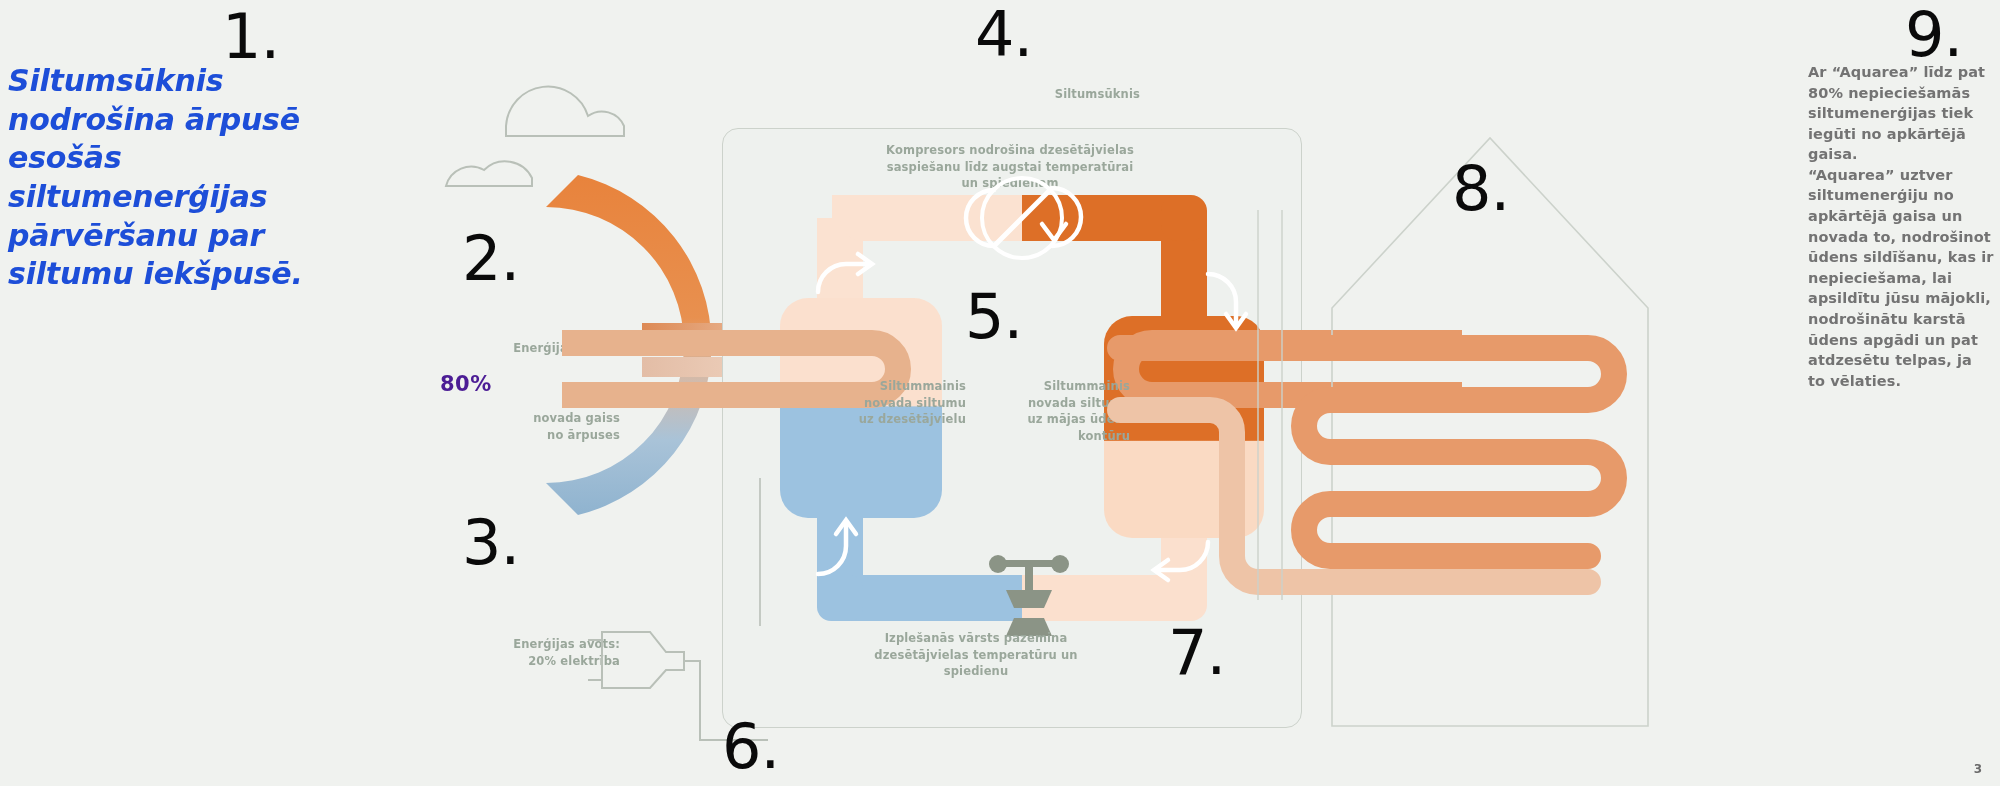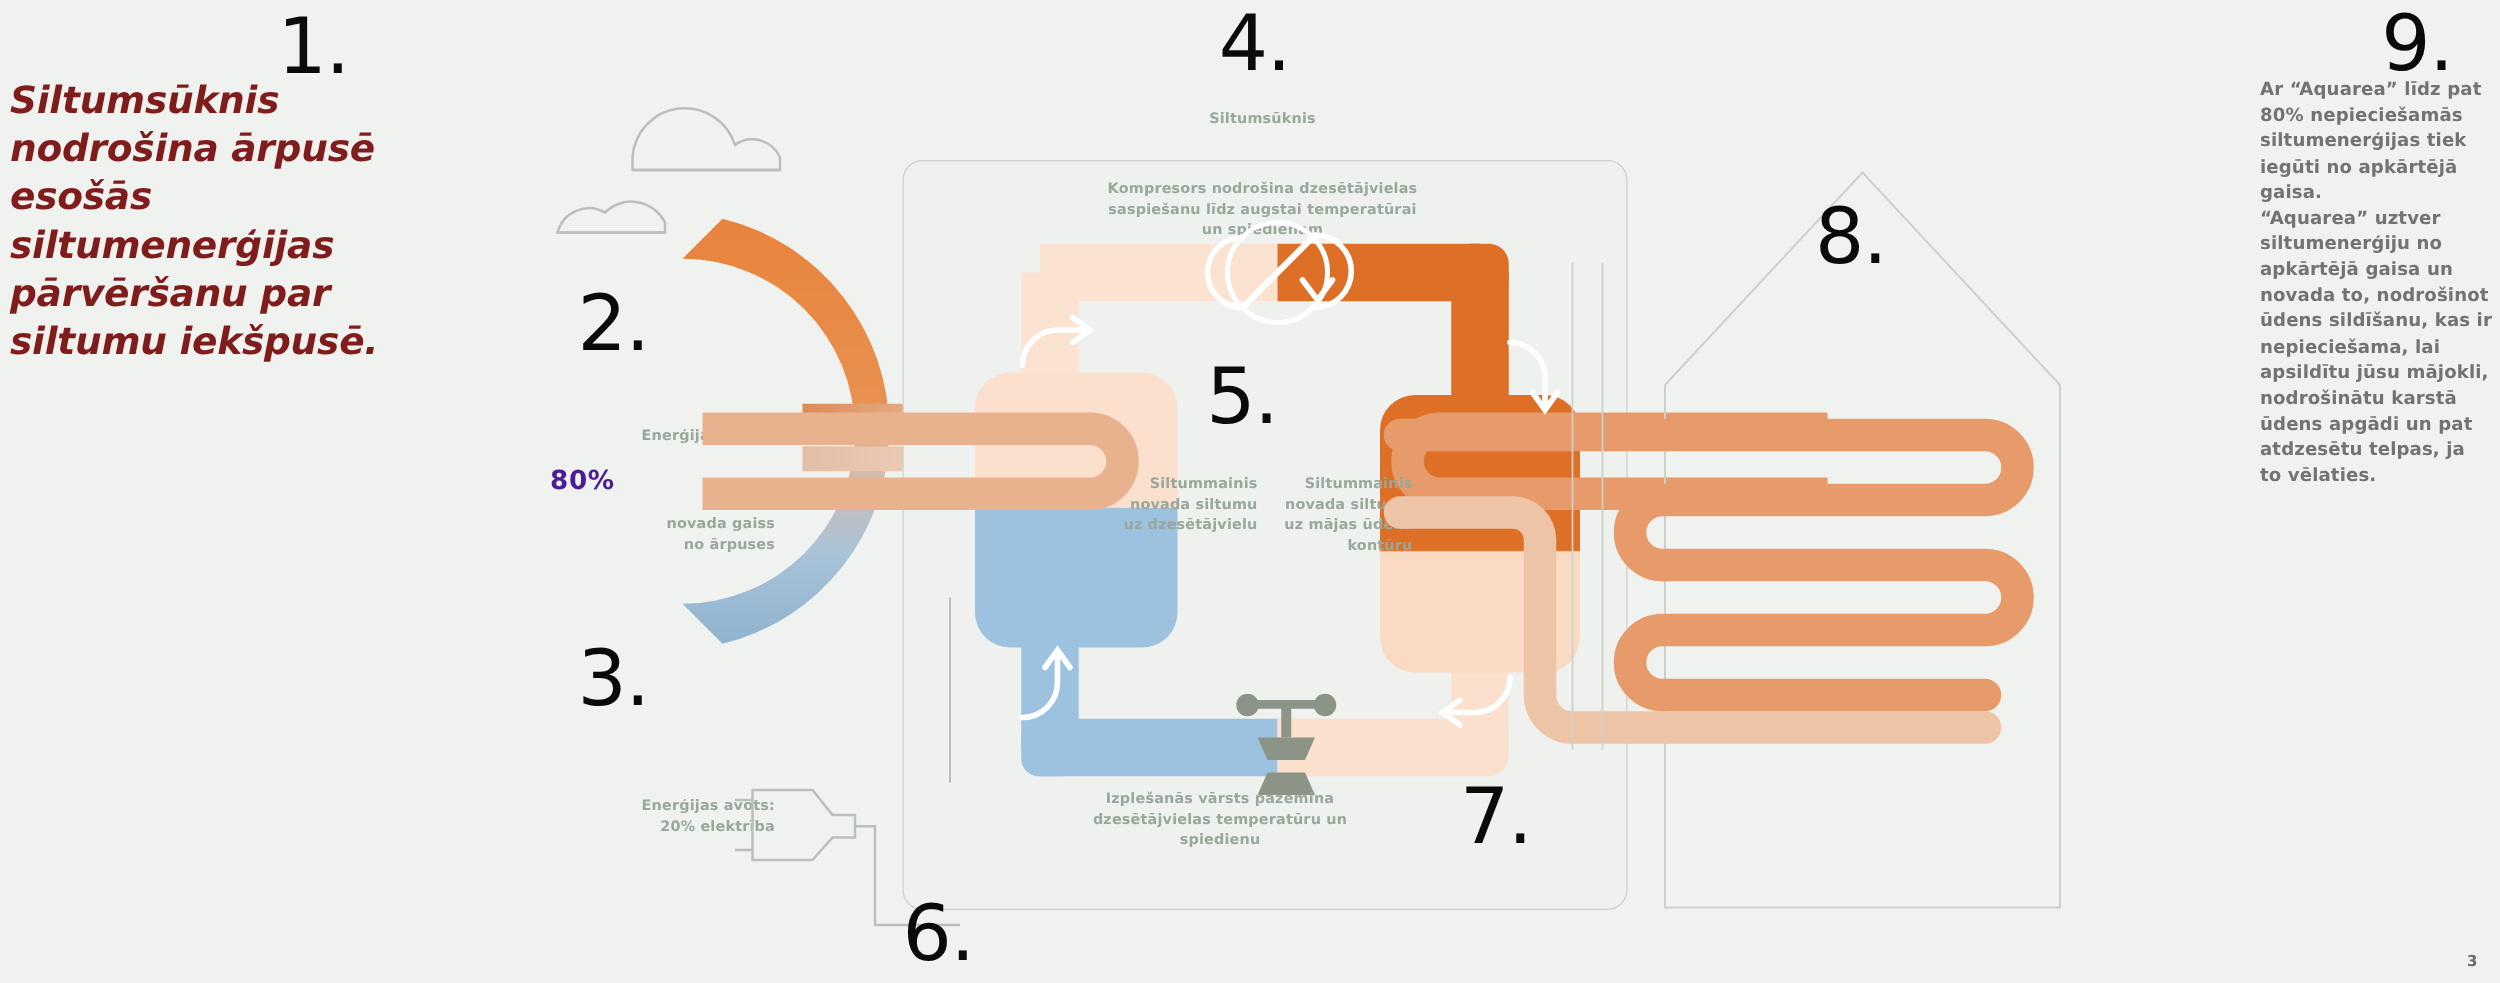--- a/index.html
+++ b/index.html
@@ -21,21 +21,21 @@
     line-height:1;
     letter-spacing:-1px;
   }
 
   
   #headline {
     left:8px; top:62px; width:340px;
     font-family:"DejaVu Sans", sans-serif;
     font-style:italic; font-weight:bold;
     font-size:30px; line-height:1.29;
-    color:#7f1d1d;
+    color:#1d4ed8;
     letter-spacing:-0.2px;
   }
   #num1 { left:222px; top:6px; font-size:62px; }
 
   
   #rightcol { left:1808px; top:62px; width:186px; }
   #rightpara {
     font-size:14.5px; line-height:1.42;
     font-weight:bold; color:#737373;
     letter-spacing:0.1px;
@@ -66,23 +66,23 @@
   
   #num2 { left:462px; top:228px; font-size:62px; }
   #num3 { left:462px; top:512px; font-size:62px; }
   #num4 { left:975px; top:4px;  font-size:62px; }
   #num5 { left:965px; top:286px; font-size:62px; }
   #num6 { left:722px; top:716px; font-size:62px; }
   #num7 { left:1168px; top:622px; font-size:62px; }
   #num8 { left:1452px; top:158px; font-size:62px; }
 
   
-  #cap-hp      { left:880px; top:86px;  width:260px; }
+  #cap-hp      { left:880px; top:86px;  width:260px;text-align:right; }
   #cap-comp    { left:880px; top:142px; width:260px; }
-  #cap-hx-left { left:886px; top:378px; width:120px; }
+  #cap-hx-left { left:846px; top:378px; width:120px; }
   #cap-hx-right{ left:1018px; top:378px; width:112px; }
   #cap-refr    { left:728px; top:630px; width:170px; }
   #cap-valve   { left:866px; top:630px; width:220px; }
   #cap-house   { left:1390px; top:298px; width:200px; }
 
   #cap-src1-lbl{ left:440px; top:340px; width:180px; }
   #cap-src1-val{ left:440px; top:372px; font-size:21px; font-weight:bold;
                  color:#4c1d95; letter-spacing:0.5px; }
   #cap-src1-sub{ left:440px; top:410px; width:180px; }
   #cap-src2    { left:440px; top:636px; width:180px; }

